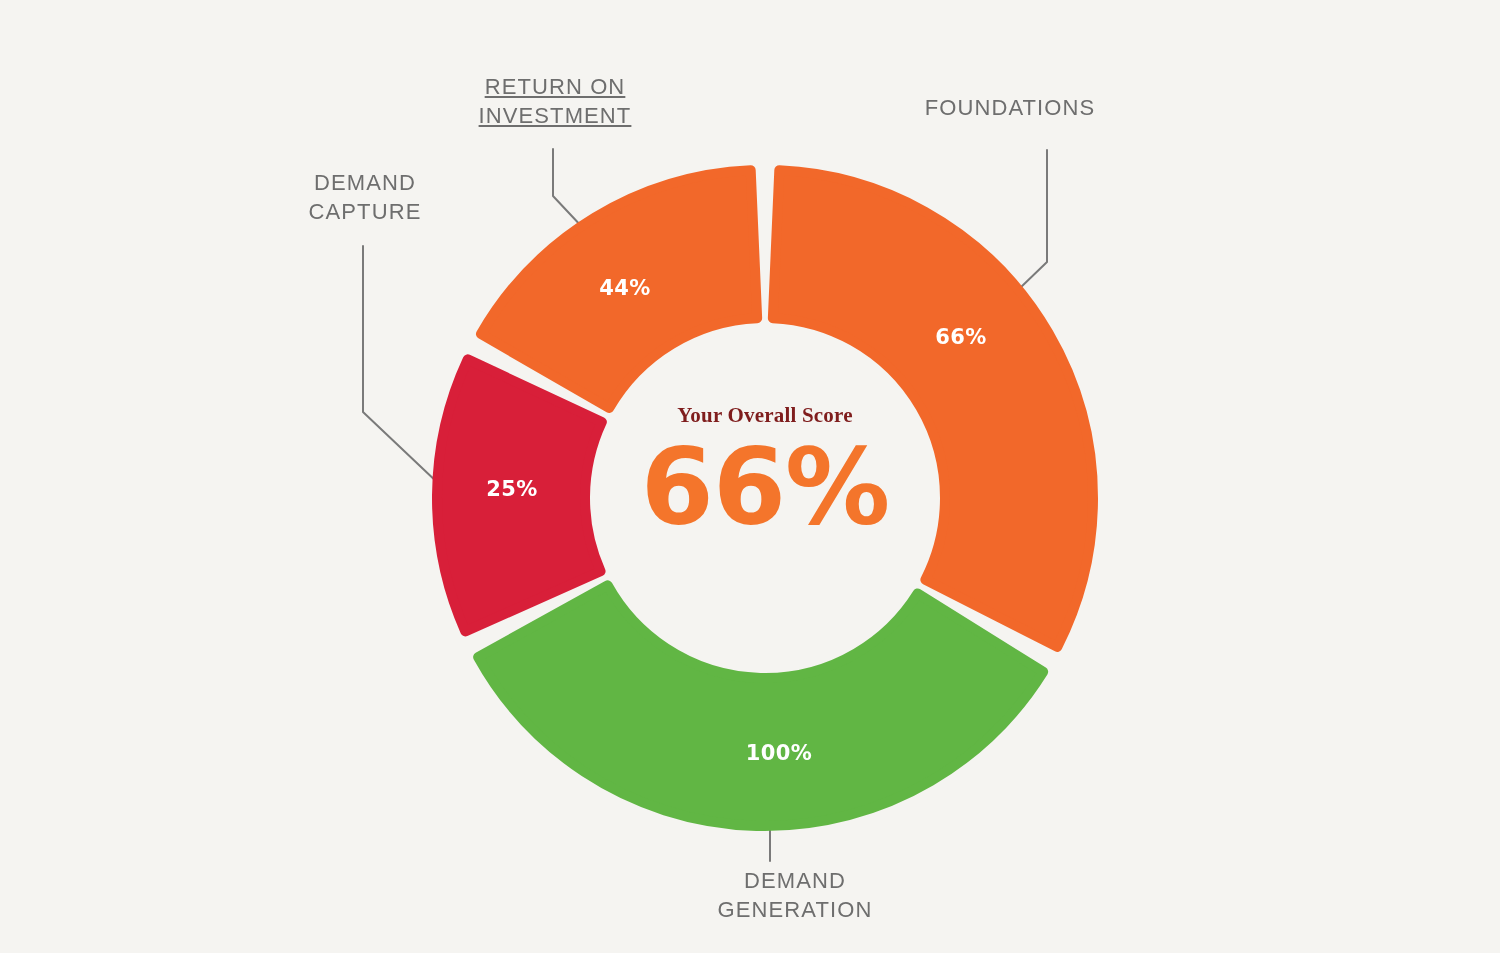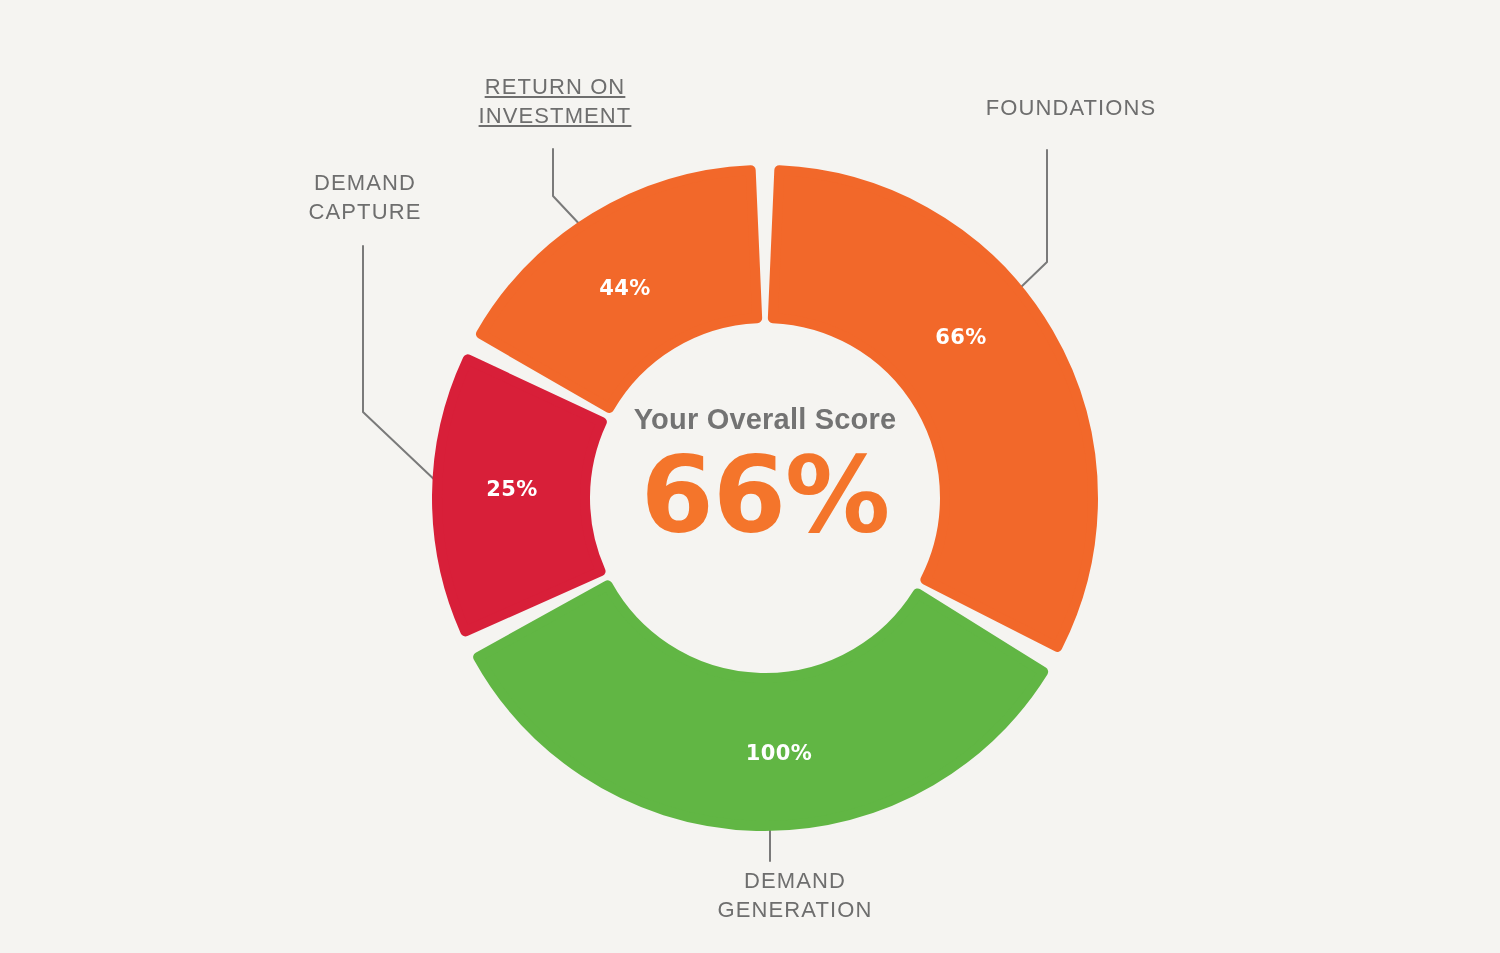--- a/index.html
+++ b/index.html
@@ -31,21 +31,21 @@
     color: #6E6E6E;
     font-family: "Liberation Sans", sans-serif;
     font-size: 22px;
     letter-spacing: 1.1px;
     line-height: 1.32;
     text-align: center;
     white-space: pre-line;
     font-weight: 400;
   }
   #label-foundations {
-    left: 911px;
+    left: 850px;
     top: 93px;
     width: 320px;
   }
   #label-roi {
     left: 395px;
     top: 72px;
     width: 320px;
     text-decoration: underline;
   }
   #label-demand-capture {
@@ -60,24 +60,24 @@
   }
   .center-block {
     position: absolute;
     left: 565px;
     top: 405px;
     width: 400px;
     text-align: center;
     pointer-events: none;
   }
   .center-title {
-    color: #737373;
-    font-family: Liberation Sans, sans-serif;
+    color: #7f1d1d;
+    font-family: Liberation Serif, serif;
     font-weight: bold;
-    font-size: 29px;
+    font-size: 21px;
     letter-spacing: 0.2px;
     line-height: 1;
   }
   .center-value {
     color: #F4752B;
     font-family: "DejaVu Sans", sans-serif;
     font-weight: bold;
     font-size: 105px;
     line-height: 1.08;
     letter-spacing: -1px;

